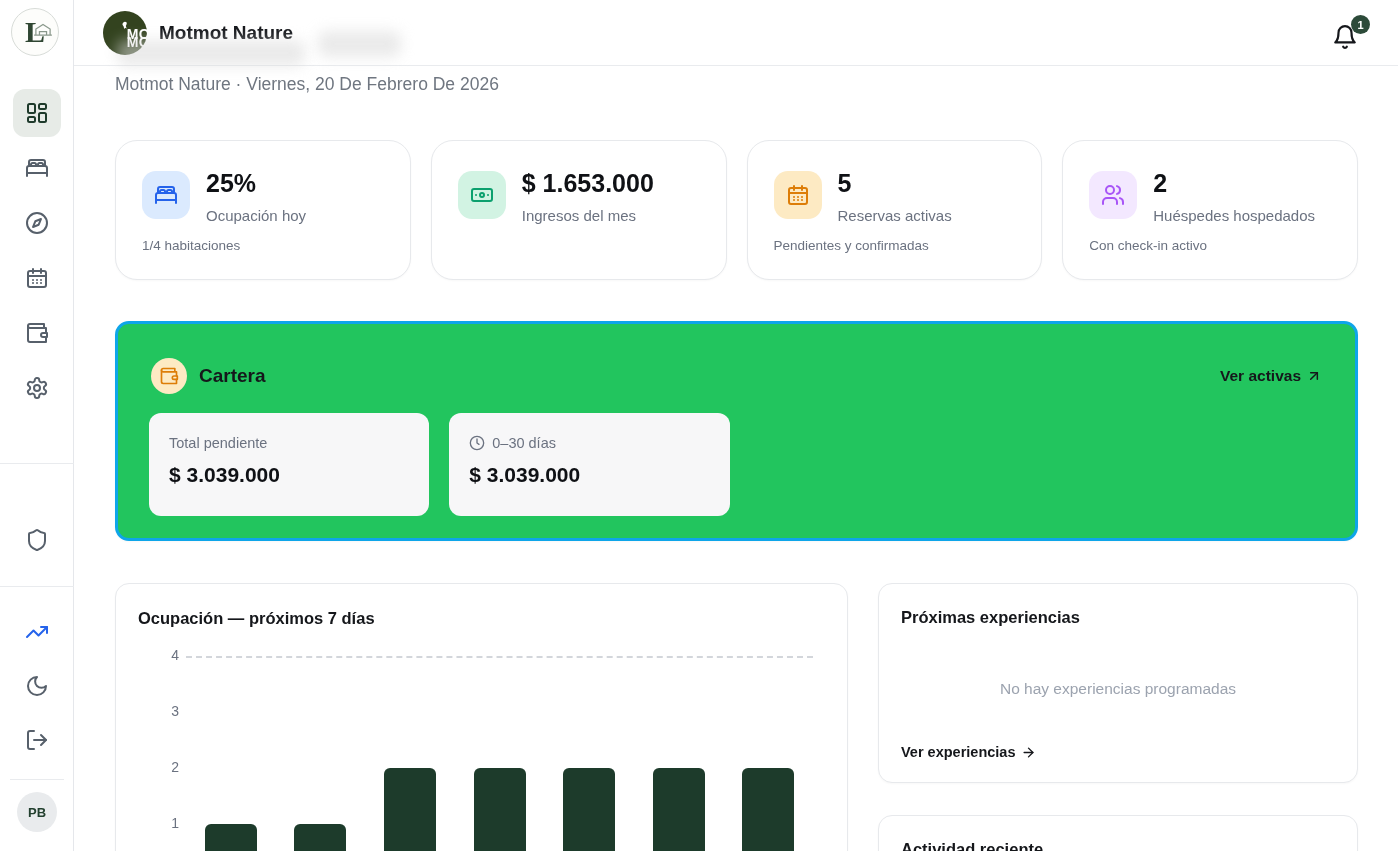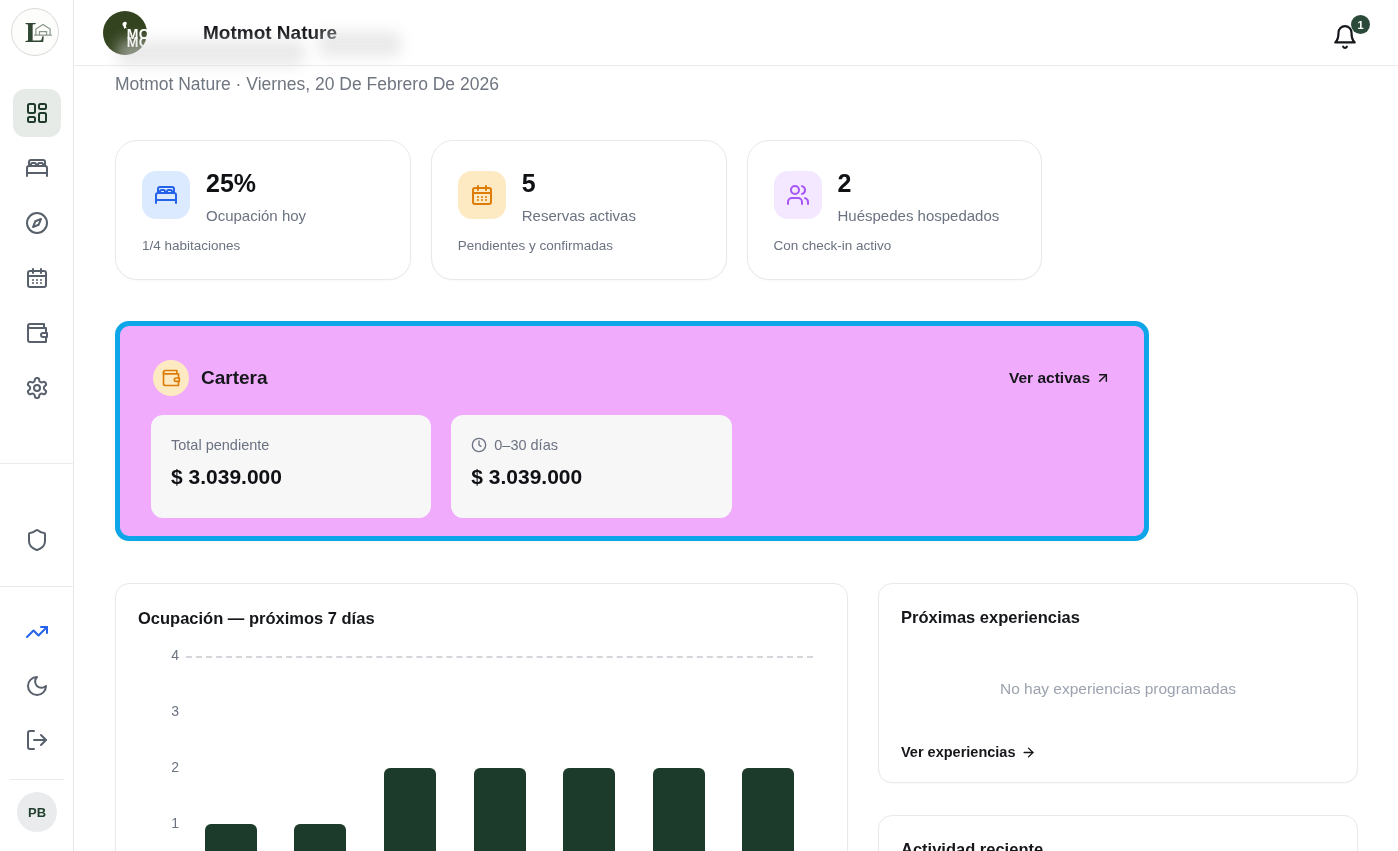--- a/index.html
+++ b/index.html
@@ -30,21 +30,21 @@
     justify-content:center; font-size:13px; font-weight:bold; color:#23402f; cursor:pointer; }
 
   
   .topbar { position:absolute; left:74px; top:0; width:1324px; height:66px;
     background:#fff; border-bottom:1px solid #e9ebee; }
   .org-badge { position:absolute; left:29px; top:11px; width:44px; height:44px;
     border-radius:50%; background:#33431f; display:flex; flex-direction:column;
     align-items:center; justify-content:center; cursor:pointer; }
   .org-badge .bird { width:10px; height:10px; margin-bottom:-1px; }
   .org-badge b { color:#fff; font-size:14px; letter-spacing:.5px; line-height:8px;padding-left:36px; }
-  .org-title { position:absolute; left:85px; top:22px; font-size:19px; font-weight:bold; color:#15171b;margin-left:44px; }
+  .org-title { position:absolute; left:85px; top:22px; font-size:19px; font-weight:bold; color:#15171b; }
   .bell-wrap { position:absolute; right:36px; top:18px; width:30px; height:32px; cursor:pointer; }
   .bell-wrap svg { width:26px; height:26px; stroke:#15171b; stroke-width:2; fill:none;
     stroke-linecap:round; stroke-linejoin:round; margin-top:6px; }
   .bell-badge { position:absolute; right:-8px; top:-3px; width:19px; height:19px;
     border-radius:50%; background:#2c4a39; color:#fff; font-size:11px; font-weight:bold;
     display:flex; align-items:center; justify-content:center; }
 
   
   .blur-blob { position:absolute; border-radius:8px; background:#d9d9d9;
     filter:blur(7px); opacity:.55; }
@@ -62,22 +62,22 @@
     stroke-linecap:round; stroke-linejoin:round; }
   .tile-blue { background:#dbeafe; } .tile-blue svg { stroke:#2563eb; }
   .tile-green { background:#d2f3e3; } .tile-green svg { stroke:#0ca06e; }
   .tile-amber { background:#fdeac3; } .tile-amber svg { stroke:#dd7d07; }
   .tile-purple { background:#f3e8ff; } .tile-purple svg { stroke:#a855f7; }
   .stat-value { position:absolute; left:90px; top:28px; font-size:25px; font-weight:bold; color:#0f1115; }
   .stat-label { position:absolute; left:90px; top:66px; font-size:15px; color:#6b7280; }
   .stat-foot { position:absolute; left:26px; top:97px; font-size:13.5px; color:#6b7280; }
 
   
-  .cartera-card { position:absolute; left:115px; top:321px; width:1034px; height:220px;
-    background:#f0abfc; border:5px solid #0ea5e9; border-radius:14px;
+  .cartera-card { position:absolute; left:115px; top:321px; width:1243px; height:220px;
+    background:#22c55e; border:3px solid #0ea5e9; border-radius:14px;
     box-shadow:0 1px 2px rgba(16,24,40,.03); }
   .cartera-icon { position:absolute; left:33px; top:34px; width:36px; height:36px;
     border-radius:50%; background:#fdeac3; display:flex; align-items:center; justify-content:center; }
   .cartera-icon svg { width:20px; height:20px; stroke:#dd7d07; stroke-width:2; fill:none;
     stroke-linecap:round; stroke-linejoin:round; }
   .cartera-title { position:absolute; left:81px; top:41px; font-size:19px; font-weight:bold; color:#15171b; }
   .cartera-link { position:absolute; right:33px; top:43px; font-size:15.5px; font-weight:bold;
     color:#15171b; cursor:pointer; display:flex; align-items:center; gap:5px; }
   .cartera-link svg { width:16px; height:16px; stroke:#15171b; stroke-width:2.2; fill:none;
     stroke-linecap:round; stroke-linejoin:round; }
@@ -245,20 +245,32 @@
             <path d="M6 10V8.5A1.5 1.5 0 0 1 7.5 7h2A1.5 1.5 0 0 1 11 8.5V10"></path>
             <path d="M13 10V8.5A1.5 1.5 0 0 1 14.5 7h2A1.5 1.5 0 0 1 18 8.5V10"></path>
             <path d="M2 17h20"></path>
           </svg>
       </div>
       <div class="stat-value">25%</div>
       <div class="stat-label">Ocupación hoy</div>
       <div class="stat-foot">1/4 habitaciones</div>
     </div>
 
+    <div class="stat-card">
+      <div class="stat-tile tile-green">
+        <svg viewBox="0 0 24 24">
+            <rect x="2" y="6" width="20" height="12" rx="2"></rect>
+            <circle cx="12" cy="12" r="2"></circle>
+            <path d="M6 12h.01M18 12h.01"></path>
+          </svg>
+      </div>
+      <div class="stat-value">$ 1.653.000</div>
+      <div class="stat-label">Ingresos del mes</div>
+      <div class="stat-foot"></div>
+    </div>
 
     <div class="stat-card">
       <div class="stat-tile tile-amber">
         <svg viewBox="0 0 24 24">
             <rect x="3" y="5" width="18" height="16" rx="2"></rect>
             <path d="M8 3v4M16 3v4M3 10h18"></path>
             <path d="M8 14h.01M12 14h.01M16 14h.01M8 17h.01M12 17h.01M16 17h.01"></path>
           </svg>
       </div>
       <div class="stat-value">5</div>

